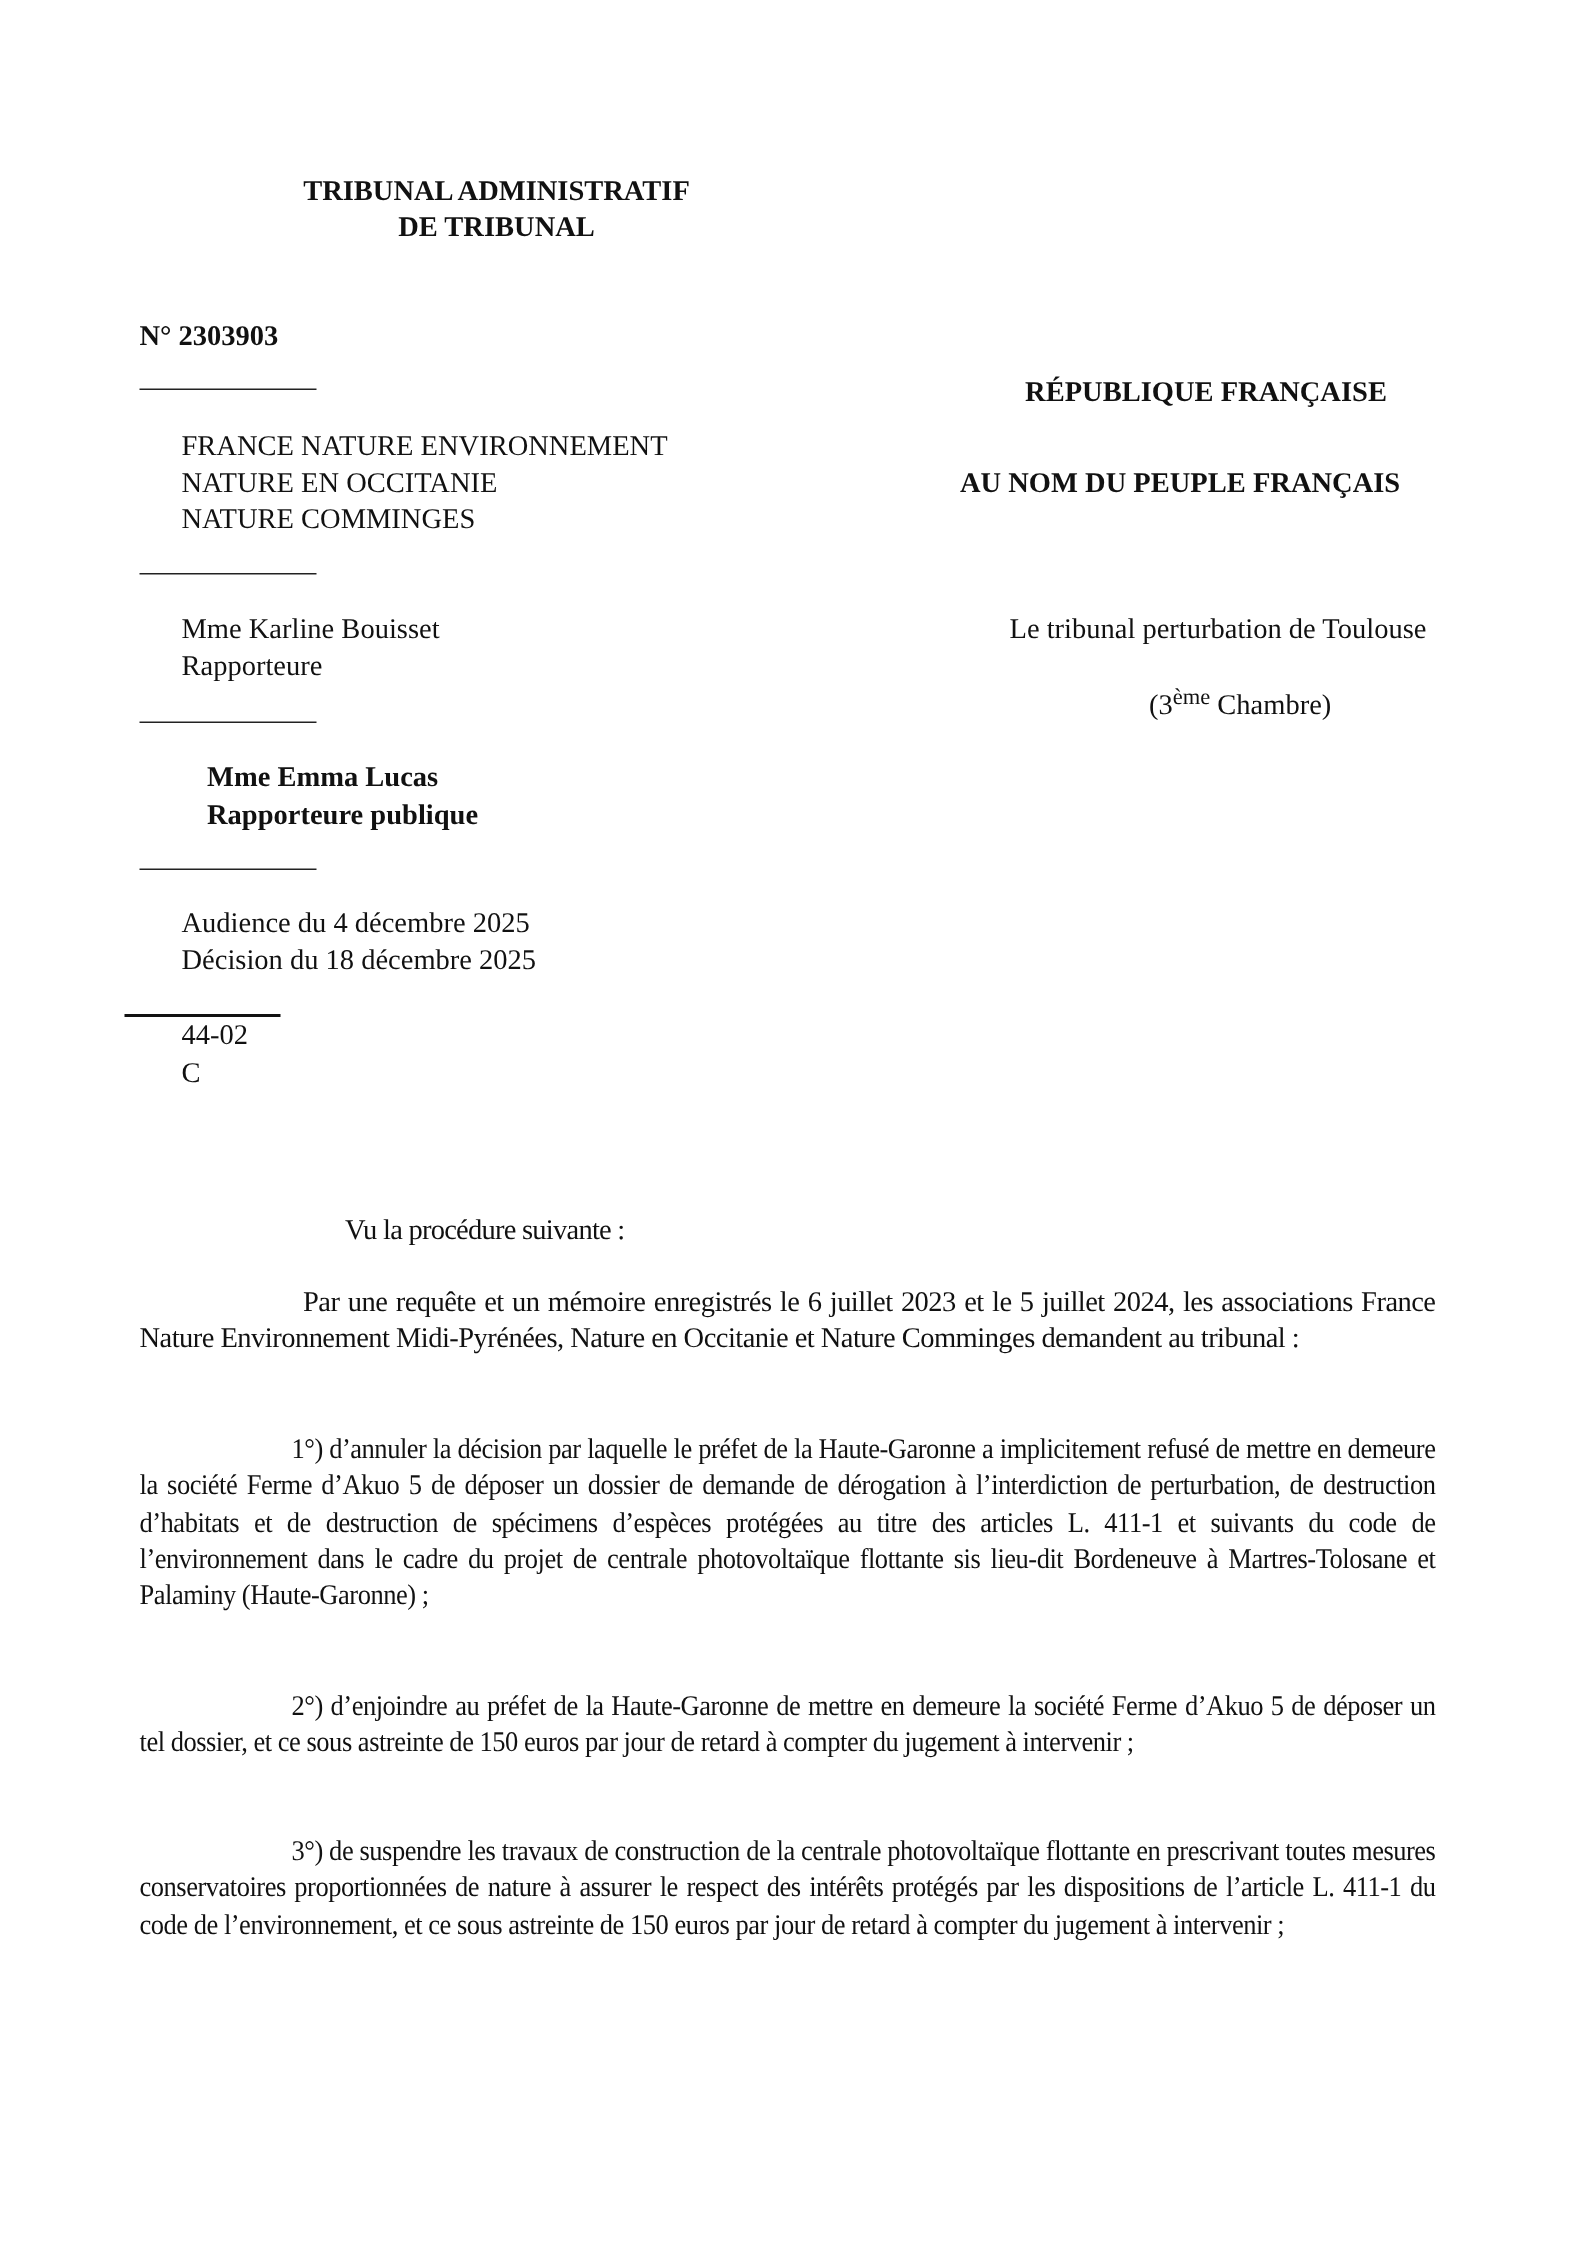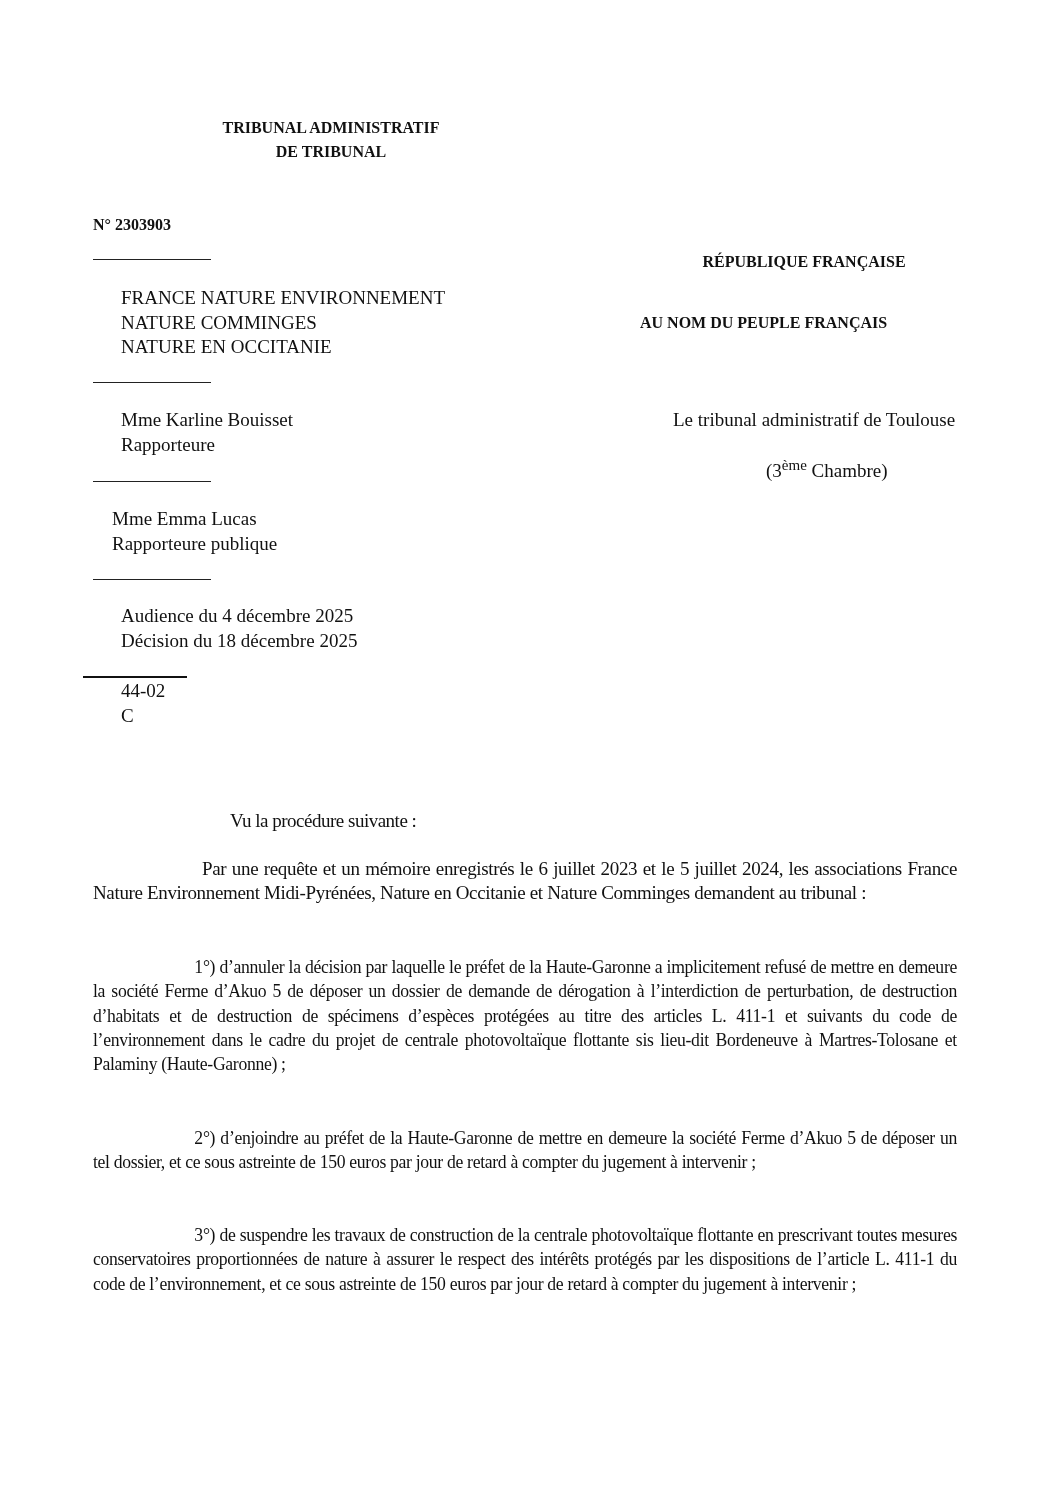--- a/index.html
+++ b/index.html
@@ -1,20 +1,20 @@
 <!DOCTYPE html>
 <html><head>
 <meta charset="utf-8">
 <style>
   html, body { margin: 0; padding: 0; background: #ffffff; }
   body { width: 1058px; height: 1497px; position: relative; overflow: hidden;
          font-family: "Liberation Serif", "DejaVu Serif", serif; color: #111111; }
   .abs { position: absolute; white-space: nowrap; }
   .bold { font-weight: bold; text-align: center; }
-  .hdr { font-size: 16px; line-height: 24px; }
+  .hdr { font-size: 19px; line-height: 24px; }
   .txt { font-size: 19px; line-height: 24.5px; margin-left: 28px; }
   .rule { position: absolute; height: 0; border-top: 1px solid #222; width: 118px; left: 93px; }
   .rule-thick { border-top: 2px solid #111; width: 104px; left: 83px; }
   .court { left: 150px; width: 362px; text-align: center; top: 116px; }
   .right-col { left: 600px; width: 408px; text-align: center; margin-top: 37px; }
   sup { font-size: 15px; vertical-align: 7px; line-height: 0; }
   .para { position: absolute; left: 93px; width: 864px; font-size: 19px; line-height: 24.3px;
           text-align: justify; white-space: normal; letter-spacing: -0.35px; }
   .para .ind { display: inline-block; width: 109px; }
   .condensed { transform: scaleX(0.93); transform-origin: left top; width: 929px; }
@@ -25,51 +25,51 @@
 <div class="abs court bold hdr">
   <div>TRIBUNAL ADMINISTRATIF</div>
   <div>DE TRIBUNAL</div>
 </div>
 
 <div class="abs bold hdr" style="left:93px; top:213px;">N° 2303903</div>
 <div class="rule" style="top:259px;"></div>
 
 <div class="abs txt" style="left:93px; top:286px;">
   <div>FRANCE NATURE ENVIRONNEMENT</div>
+  <div>NATURE EN OCCITANIE</div>
   <div>NATURE COMMINGES</div>
-  <div>NATURE EN OCCITANIE</div>
 </div>
 <div class="rule" style="top:382px;"></div>
 
 <div class="abs txt" style="left:93px; top:408px;">
   <div>Mme Karline Bouisset</div>
   <div>Rapporteure</div>
 </div>
 <div class="rule" style="top:481px;"></div>
 
-<div class="abs txt" style="left:84px; top:507px;">
+<div class="abs txt" style="left:110px; top:507px;font-weight:bold;">
   <div>Mme Emma Lucas</div>
   <div>Rapporteure publique</div>
 </div>
 <div class="rule" style="top:579px;"></div>
 
 <div class="abs txt" style="left:93px; top:604px;">
   <div>Audience du 4 décembre 2025</div>
   <div>Décision du 18 décembre 2025</div>
 </div>
 <div class="rule rule-thick" style="top:676px;"></div>
 
 <div class="abs txt" style="left:93px; top:679px;">
   <div>44-02</div>
   <div>C</div>
 </div>
 
 <div class="abs right-col bold hdr" style="top:213px;">RÉPUBLIQUE FRANÇAISE</div>
 <div class="abs bold hdr" style="left:640px; top:311px;">AU NOM DU PEUPLE FRANÇAIS</div>
-<div class="abs txt" style="left:645px; top:408px;">Le tribunal administratif de Toulouse</div>
+<div class="abs txt" style="left:645px; top:408px;">Le tribunal perturbation de Toulouse</div>
 <div class="abs txt" style="left:738px; top:459px;"><span>(3</span><sup>ème</sup><span> Chambre)</span></div>
 
 <div class="abs txt" style="left:202px; top:809px; letter-spacing:-0.5px;">Vu la procédure suivante :</div>
 
 <div class="para" style="top:857px;"><span class="ind"></span><span>Par une requête et un mémoire enregistrés le 6 juillet 2023 et le 5 juillet 2024, les associations France Nature Environnement Midi-Pyrénées, Nature en Occitanie et Nature Comminges demandent au tribunal :</span></div>
 
 <div class="para condensed" style="top:955px;"><span class="ind"></span><span>1°) d’annuler la décision par laquelle le préfet de la Haute-Garonne a implicitement refusé de mettre en demeure la société Ferme d’Akuo 5 de déposer un dossier de demande de dérogation à l’interdiction de perturbation, de destruction d’habitats et de destruction de spécimens d’espèces protégées au titre des articles L. 411-1 et suivants du code de l’environnement dans le cadre du projet de centrale photovoltaïque flottante sis lieu-dit Bordeneuve à Martres-Tolosane et Palaminy (Haute-Garonne) ;</span></div>
 
 <div class="para condensed" style="top:1126px;"><span class="ind"></span><span>2°) d’enjoindre au préfet de la Haute-Garonne de mettre en demeure la société Ferme d’Akuo 5 de déposer un tel dossier, et ce sous astreinte de 150 euros par jour de retard à compter du jugement à intervenir ;</span></div>
 

